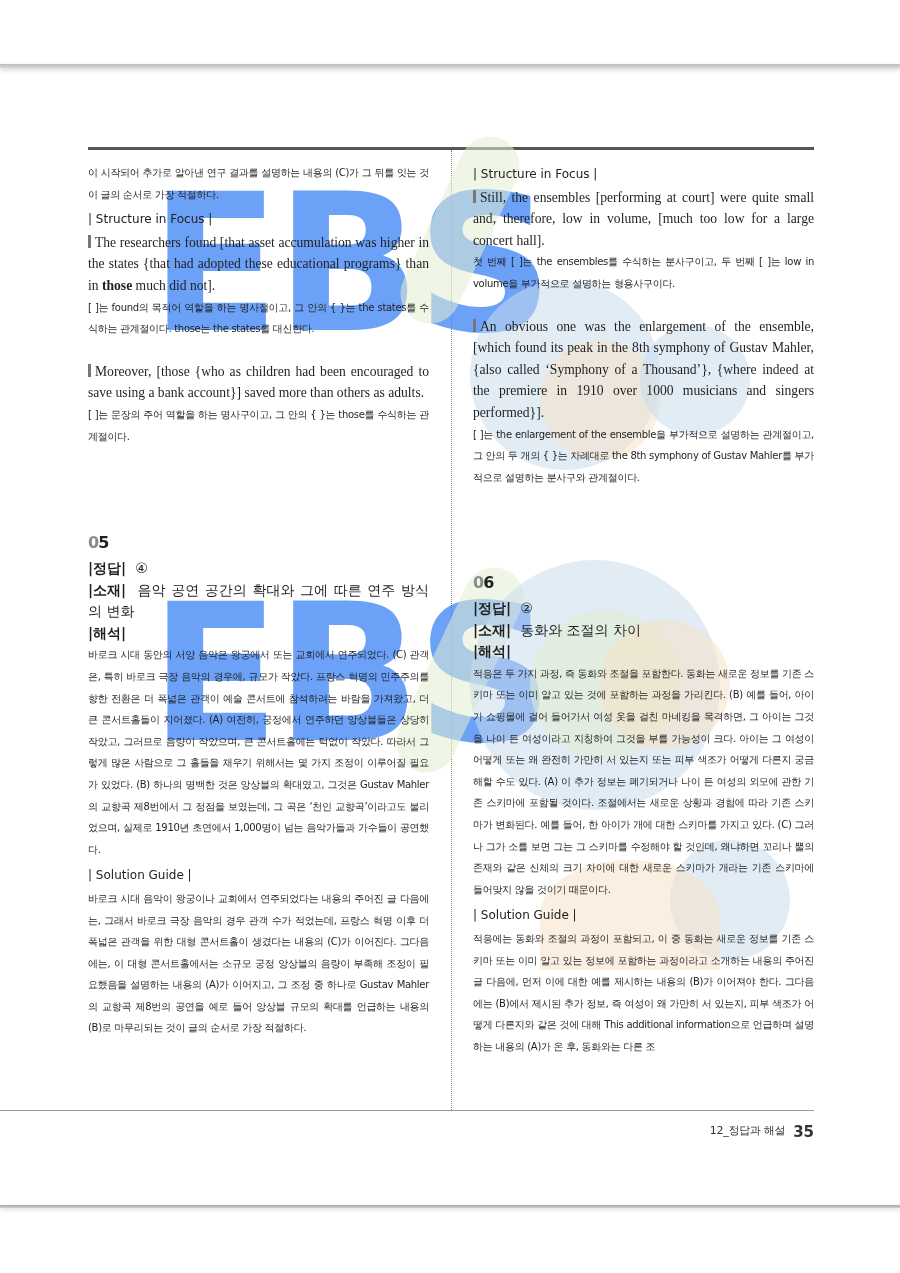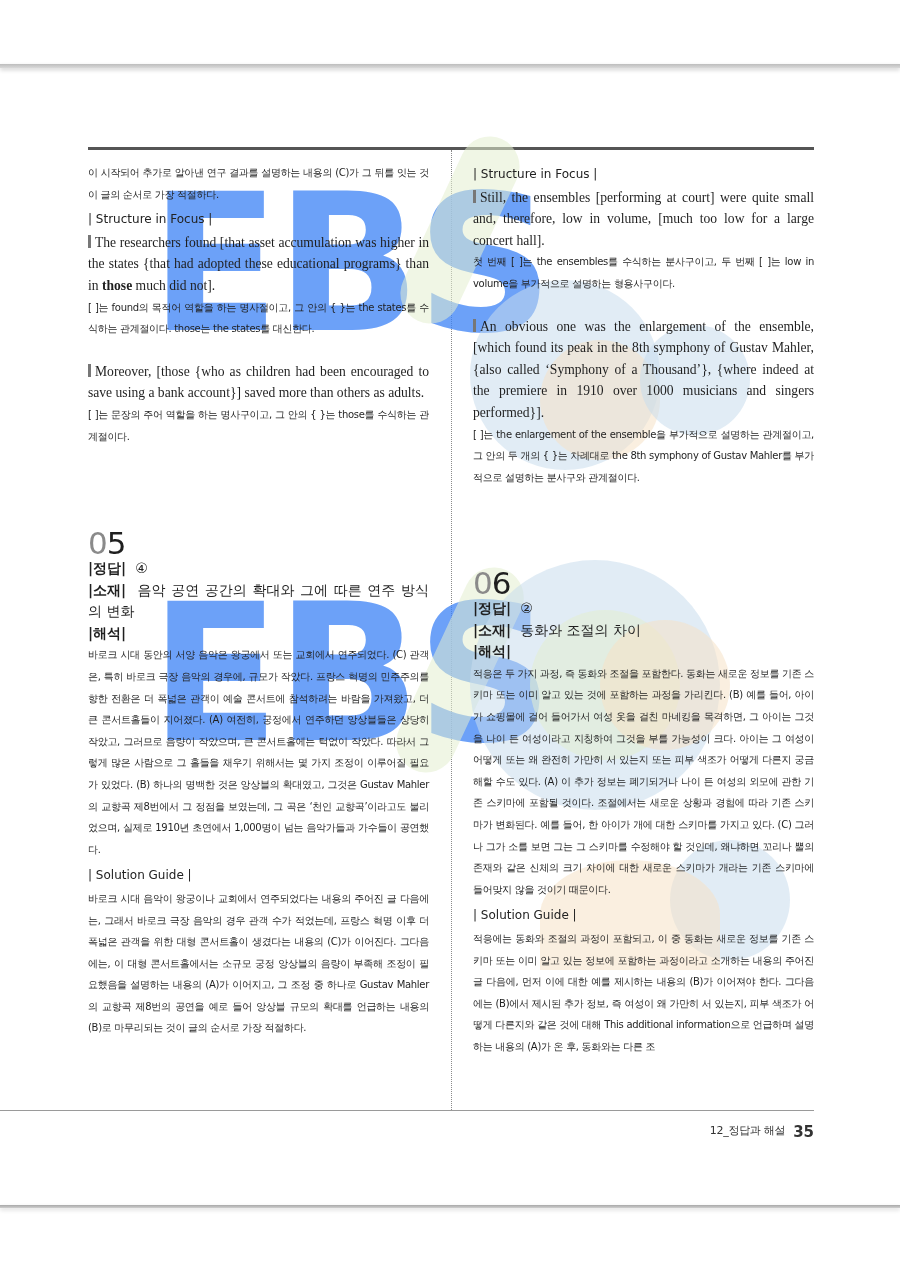--- a/index.html
+++ b/index.html
@@ -47,21 +47,21 @@
   .section-label {
     font-family: "DejaVu Sans", sans-serif; font-weight: normal; font-size: 12px;
     color: #222; margin-top: 3px; margin-bottom: 1px;
   }
   .bar-mark {
     display: inline-block; width: 3px; height: 13px; background: #777;
     vertical-align: -1px; margin-right: 4px;
   }
   .sent { margin-top: 21px; }
   .num {
-    font-family: "DejaVu Sans", sans-serif; font-weight: normal; font-size: 31px;
+    font-family: "DejaVu Sans", sans-serif; font-weight: bold; font-size: 16px;
     color: #1f1f1f; line-height: 30px; letter-spacing: -1px;
   }
   .num .first { color: #8a8a8a; }
   .meta-row { font-family: "DejaVu Sans", sans-serif; font-size: 14px; line-height: 21.6px; }
   .meta-key { font-weight: bold; }
   .footer {
     position: absolute; right: 86px; top: 1122px;
     font-family: "DejaVu Sans", sans-serif; color: #333;
   }
   .footer-label { font-size: 11px; vertical-align: 3px; margin-right: 8px; letter-spacing: -0.3px; margin-top: 8px; }

